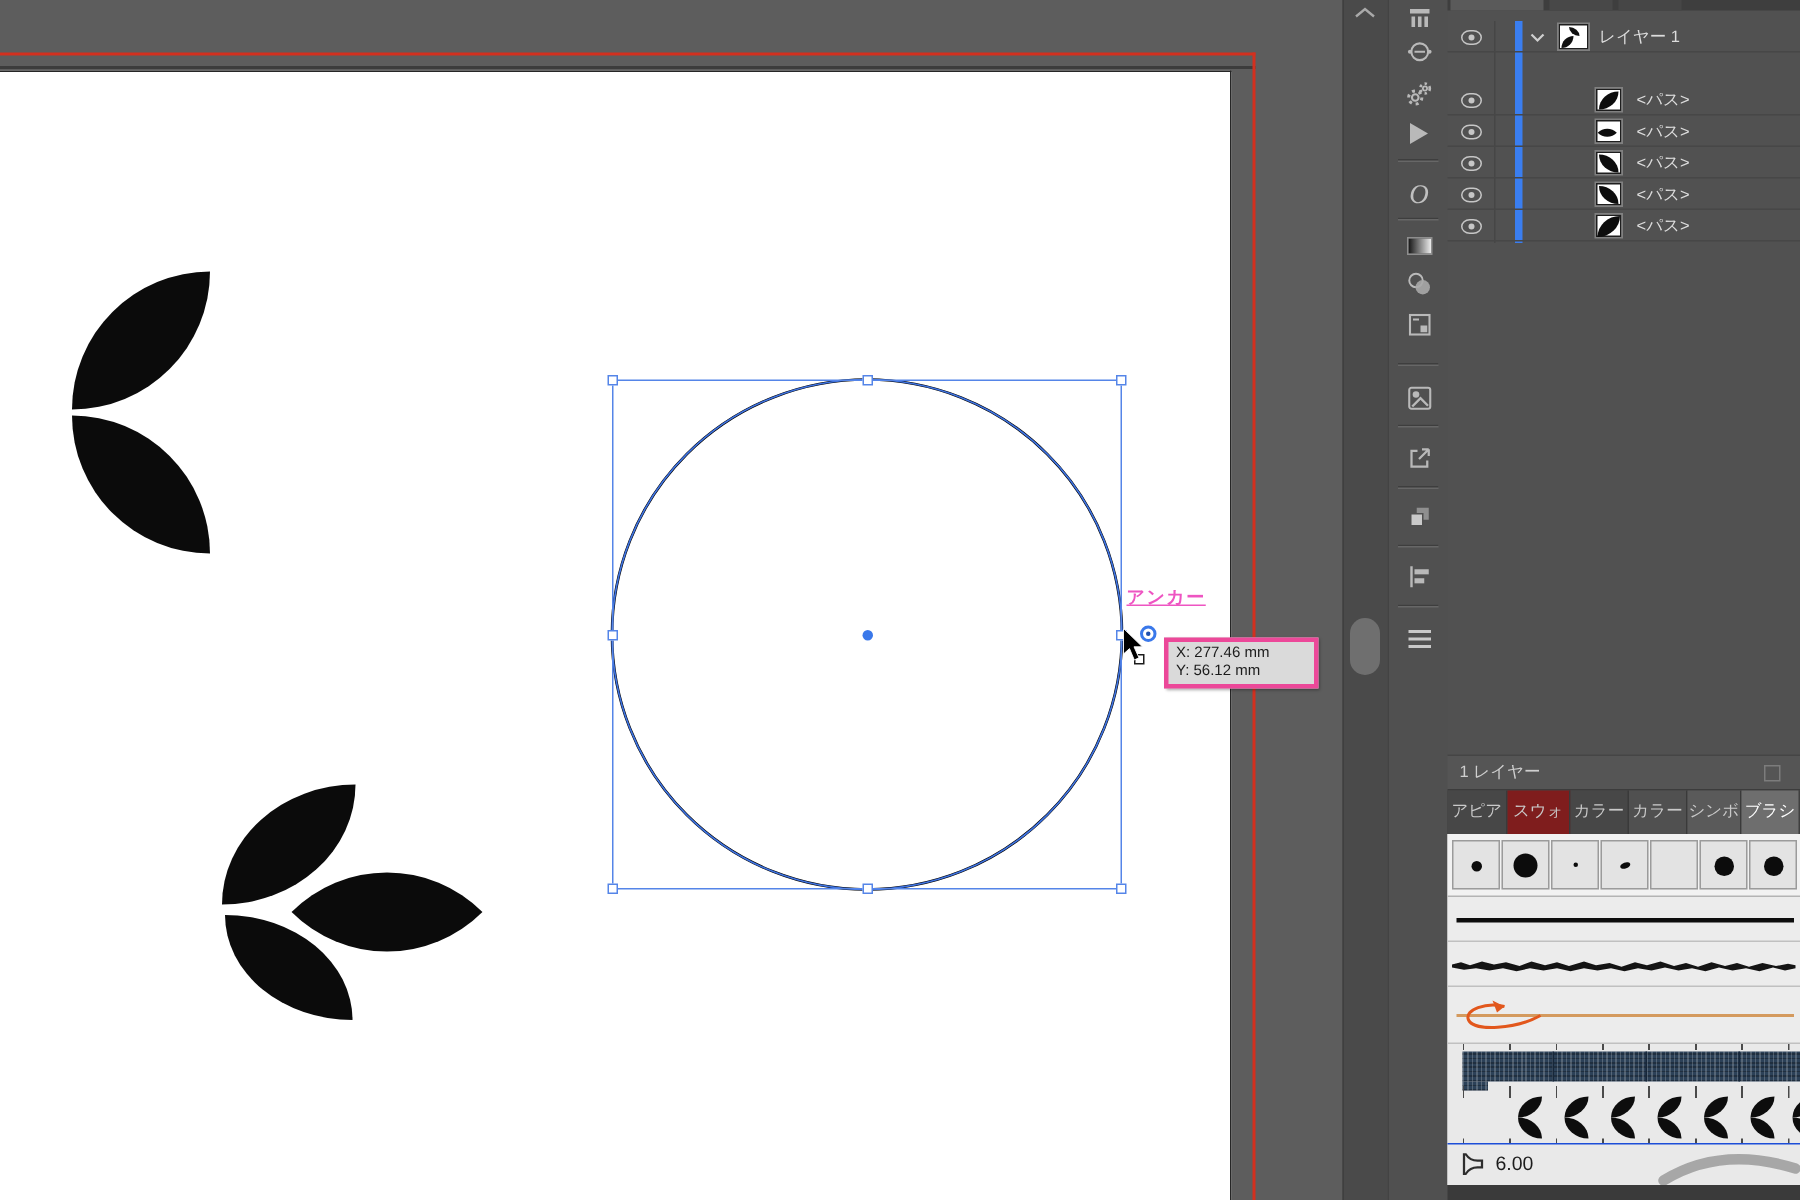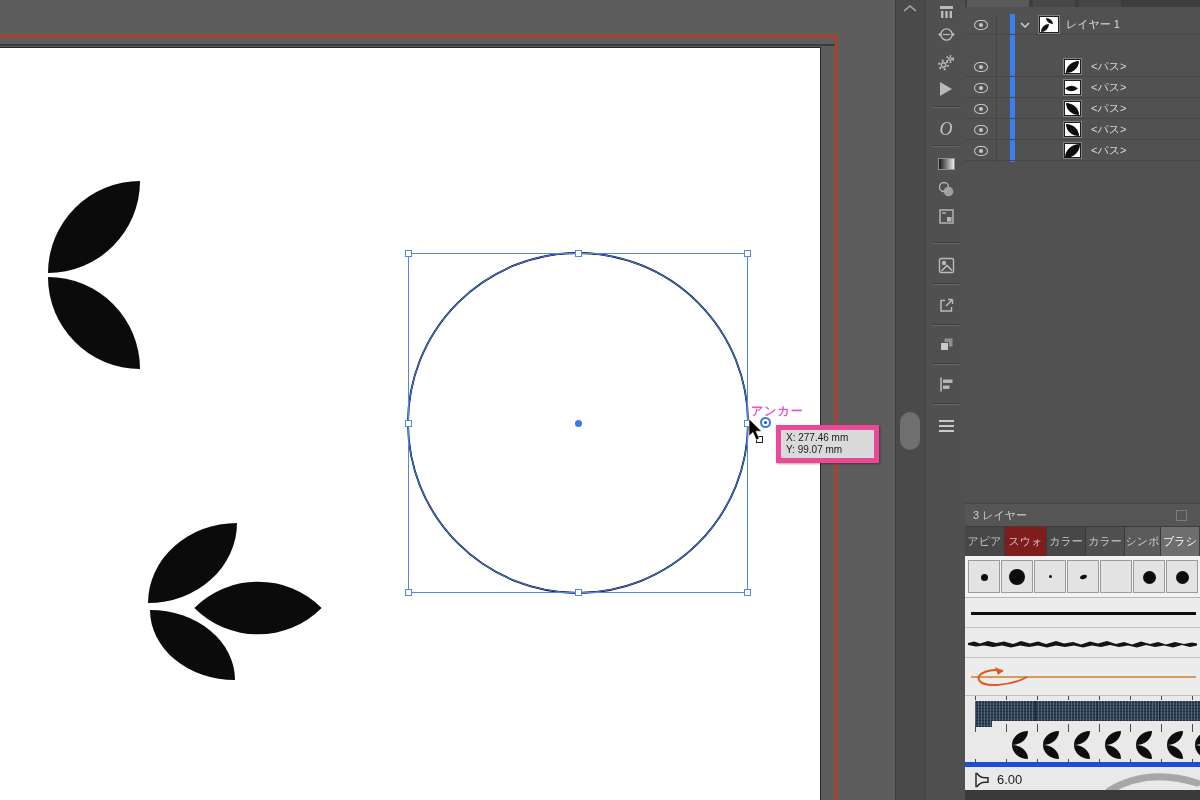--- a/index.html
+++ b/index.html
@@ -13,23 +13,23 @@
   .board-shadow{position:absolute;left:0;top:44px;width:837px;height:2px;background:#3c3c3c;}
   .bleed-h{position:absolute;left:0;top:35px;width:837px;height:2px;}
   .bleed-v{position:absolute;left:835px;top:35px;width:2px;height:765px;}
   .petal{position:absolute;background:#0b0b0b;}
   .sel-svg{position:absolute;left:398px;top:243px;}
   .bbox{position:absolute;left:408px;top:253px;width:340px;height:340px;border:1px solid #5585e8;}
   .h{position:absolute;width:7px;height:7px;background:#fff;border:1px solid #5585e8;}
   .cdot{position:absolute;left:575px;top:420px;width:7px;height:7px;border-radius:50%;background:#3a78ea;}
   .ring{position:absolute;left:760px;top:417px;width:11px;height:11px;border-radius:50%;border:2px solid #3a78ea;}
   .ring::after{content:"";position:absolute;left:2px;top:2px;width:3px;height:3px;border-radius:50%;background:#1f4fae;}
-  .anchor-lbl{position:absolute;left:751px;top:403px;font-size:12px;font-weight:bold;color:#ee55c2;letter-spacing:1px;}
+  .anchor-lbl{position:absolute;left:751px;top:390px;font-size:12px;font-weight:bold;color:#ee55c2;letter-spacing:1px;text-decoration:underline;}
   .wsq{position:absolute;left:756px;top:436px;width:7px;height:7px;background:#fff;border:1px solid #1c1c1c;}
-  .tip{position:absolute;left:776px;top:425px;width:103px;background:#dadada;border:5px solid #ec4899;
+  .tip{position:absolute;left:776px;top:425px;width:103px;background:#dadada;border:3px solid #ec4899;
        padding:2px 5px;font-size:10px;line-height:12px;color:#1b1b1b;box-shadow:1px 1px 2px rgba(0,0,0,.35);}
   .cursor{position:absolute;left:748px;top:419px;}
   
   .vscroll{position:absolute;left:895px;top:0;width:30px;height:800px;background:#4a4a4a;border-left:1px solid #3f3f3f;}
   .vthumb{position:absolute;left:4px;top:412px;width:20px;height:38px;border-radius:10px;background:#6f6f6f;}
   
   .dock{position:absolute;left:925px;top:0;width:40px;height:800px;background:#505050;border-left:1px solid #434343;}
   .dicon{position:absolute;left:8px;width:24px;height:24px;display:flex;align-items:center;justify-content:center;}
   .dsep{position:absolute;left:6px;width:27px;height:2px;background:#676767;border-top:1px solid #3e3e3e;}
   .tri{width:0;height:0;border-left:12px solid #b9b9b9;border-top:7px solid transparent;border-bottom:7px solid transparent;}
@@ -101,21 +101,21 @@
       <div class="h" style="left:166px;bottom:-4px;"></div>
       <div class="h" style="right:-4px;bottom:-4px;"></div>
     </div>
     <div class="cdot"></div>
 
     <div class="anchor-lbl">アンカー</div>
     <div class="ring"></div>
     <div class="wsq"></div>
     <div class="tip">
       <div>X: 277.46 mm</div>
-      <div>Y: 99.07 mm</div>
+      <div>Y: 56.12 mm</div>
     </div>
     <svg class="cursor" width="15" height="23" viewBox="0 0 15 23">
       <polygon points="1,0 1,17 5,13.4 8.2,21 11.3,19.5 8,12.2 13.6,12.2" fill="#000" stroke="#fff" stroke-width="0.6"></polygon>
     </svg>
   </div>
 
   <div class="vscroll">
     <svg width="18" height="12" viewBox="0 0 18 12" style="margin:3px 0 0 5px;">
       <polyline points="3,8 9,3 15,8" fill="none" stroke="#a9a9a9" stroke-width="1.6"></polyline>
     </svg>
@@ -263,21 +263,21 @@
     </div>
     <div class="lrow" style="top:140px;">
       <div class="eye"></div>
       <div class="thumbw" style="left:99px;top:3px;width:17px;height:15px;">
         <div style="position:absolute;left:0px;top:0px;width:15px;height:14px;background:#0d0d0d;border-radius:100% 0 100% 0;"></div>
       </div>
       <span class="lbl" style="left:126px;">&lt;パス&gt;</span>
     </div>
 
     <div class="lstatus">
-      <span>3 レイヤー</span>
+      <span>1 レイヤー</span>
       <div style="position:absolute;right:13px;top:6px;width:11px;height:11px;border:1px solid #7c7c7c;"></div>
     </div>
 
     <div class="ptabs">
       <div class="ptab" style="width:40px;background:#474747;">アピア</div>
       <div class="ptab" style="width:42px;background:#7f1d1d;">スウォ</div>
       <div class="ptab" style="width:39px;background:#474747;">カラー</div>
       <div class="ptab" style="width:39px;background:#505050;">カラー</div>
       <div class="ptab" style="width:36px;background:#5a5a5a;">シンボ</div>
       <div class="ptab" style="width:38px;background:#6e6e6e;color:#fff;font-weight:normal;border-right:none;">ブラシ</div>
@@ -341,21 +341,21 @@
         <span class="lf" style="left:45px;"></span>
         <span class="lf" style="left:76px;"></span>
         <span class="lf" style="left:107px;"></span>
         <span class="lf" style="left:138px;"></span>
         <span class="lf" style="left:169px;"></span>
         <span class="lf" style="left:200px;"></span>
         <span class="lf" style="left:228px;"></span>
         <div class="ticks" style="top:31px;"></div>
       </div>
 
-      <div class="brow" style="top:206px;height:28px;background:#e9e9e9;border-top:5px solid #1d4ed8;">
+      <div class="brow" style="top:206px;height:28px;background:#e9e9e9;border-top:1px solid #1d4ed8;">
         <svg width="18" height="18" viewBox="0 0 18 18" style="position:absolute;left:8px;top:4px;">
           <path d="M3,2.5 L3,15.5 L4.2,15.5 C6.2,12.4 9,11.2 12,11.2 L15,11.2 L15,6.8 L12,6.8 C9,6.8 6.2,5.6 4.2,2.5 Z" fill="none" stroke="#2e2e2e" stroke-width="1.5"></path>
         </svg>
         <span class="footer-val">6.00</span>
         <svg width="95" height="26" viewBox="0 0 95 26" style="position:absolute;left:140px;top:2px;">
           <path d="M4,22 C30,6 60,4 92,14" fill="none" stroke="#9b9b9b" stroke-width="7" stroke-linecap="round" opacity="0.85"></path>
         </svg>
       </div>
     </div>
 

